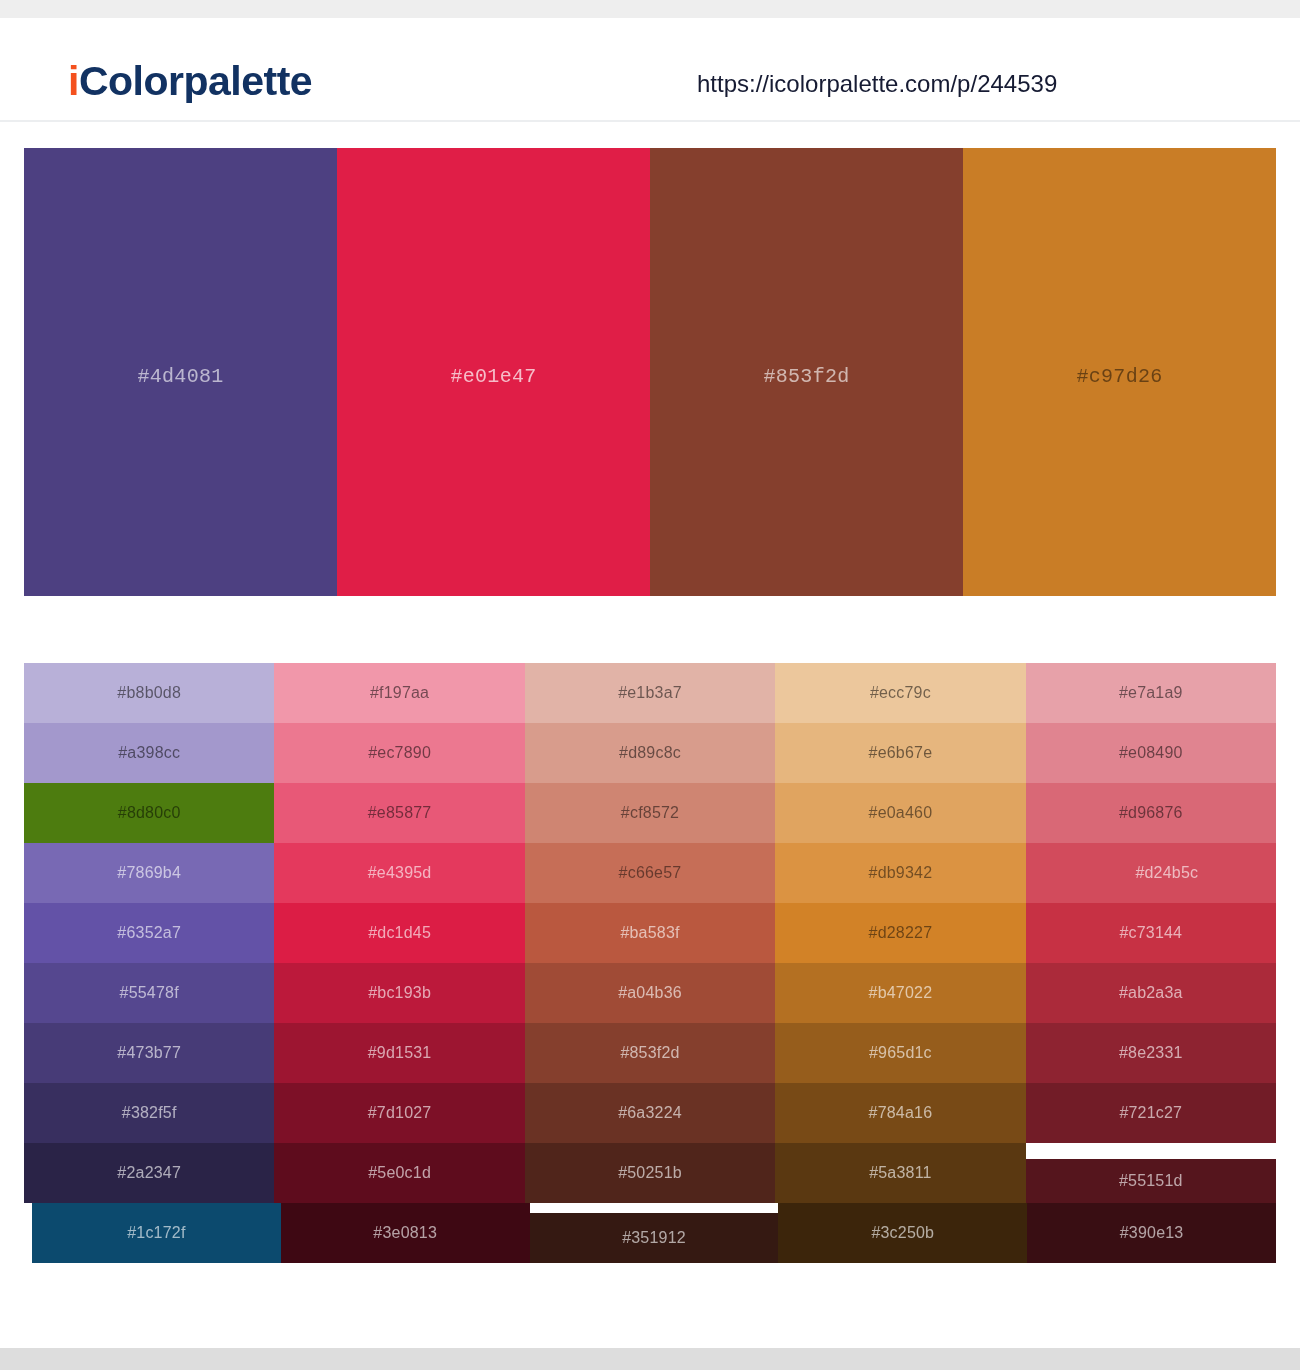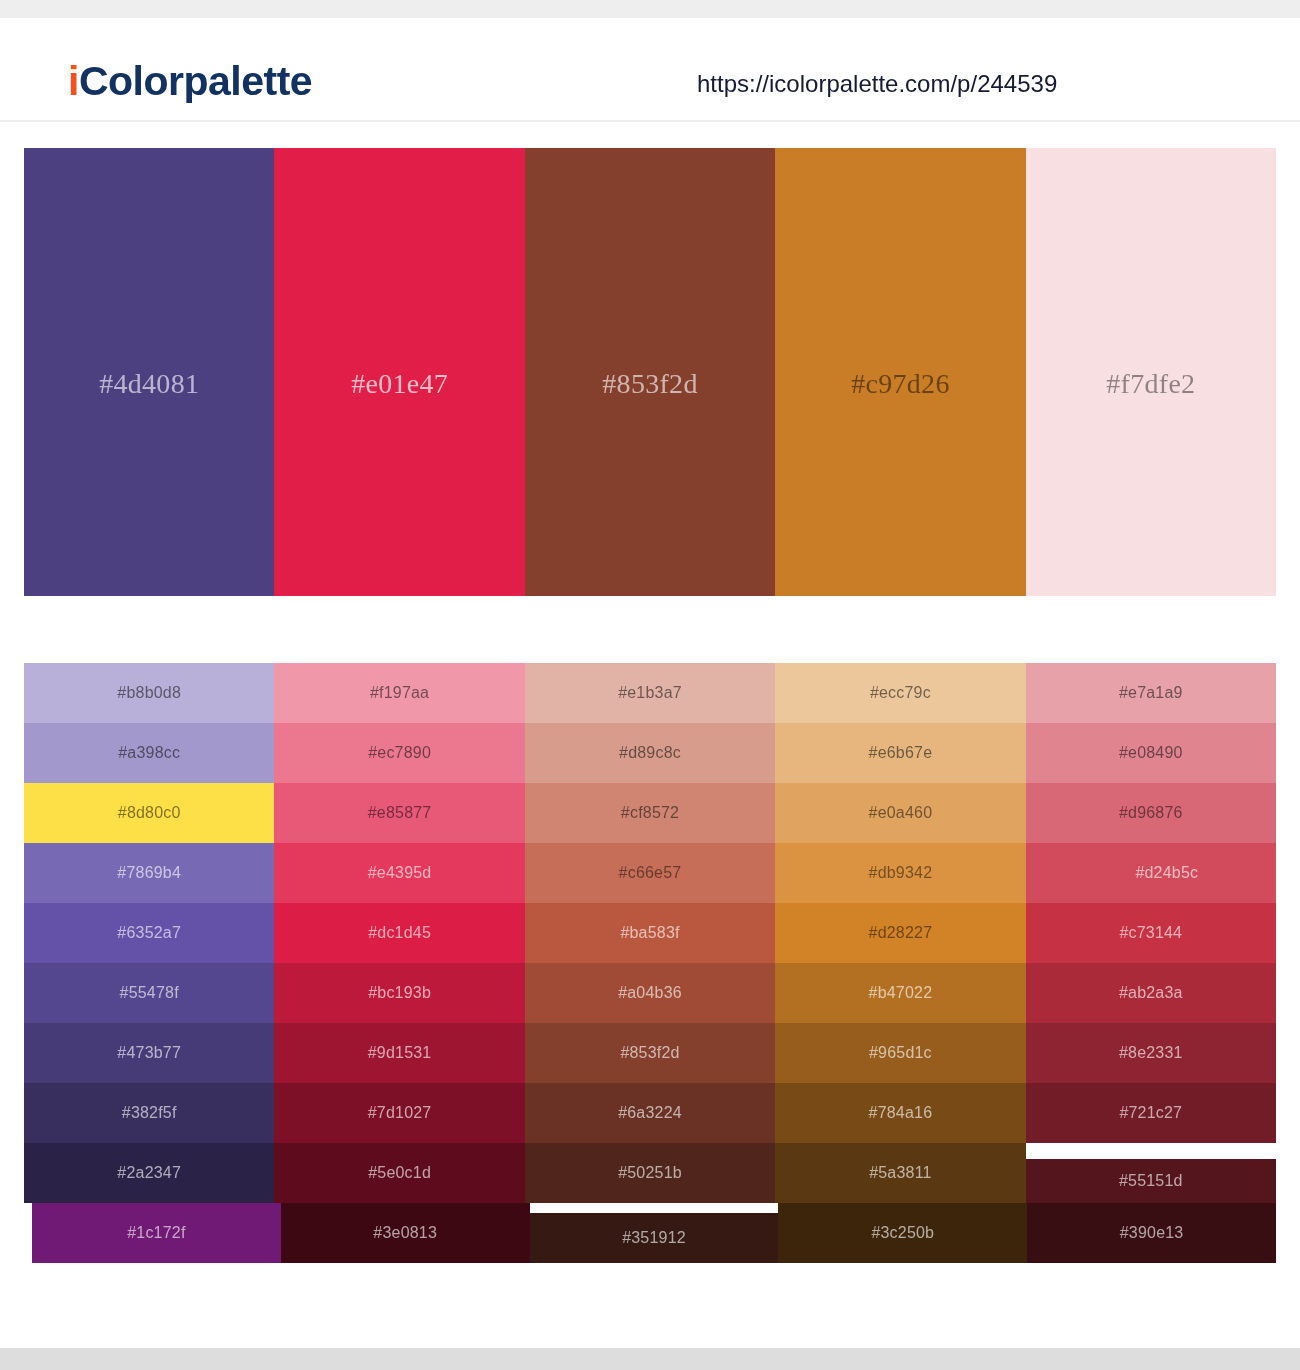--- a/index.html
+++ b/index.html
@@ -79,26 +79,26 @@
     display: flex;
   }
   .palette-cell {
     flex: 1 1 0;
     position: relative;
     display: flex;
     align-items: center;
     justify-content: center;
   }
   .palette-label {
-    font-size: 28px;
+    font-size: 20px;
     letter-spacing: 0.3px;
-    font-family: Liberation Serif, serif;
+    font-family: Liberation Mono, monospace;
     white-space: nowrap;
     position: relative;
-    top: 12px;
+    top: 4px;
   }
 
   
   .shades-grid {
     position: absolute;
     left: 24px;
     top: 645px;           
     width: 1252px;
     height: 600px;
     display: flex;
@@ -153,23 +153,20 @@
         </div>
         <div class="palette-cell" style="background: rgb(224, 30, 71);">
           <span class="palette-label" style="color: rgba(255, 255, 255, 0.7);">#e01e47</span>
         </div>
         <div class="palette-cell" style="background: rgb(133, 63, 45);">
           <span class="palette-label" style="color: rgba(255, 255, 255, 0.62);">#853f2d</span>
         </div>
         <div class="palette-cell" style="background: rgb(201, 125, 38);">
           <span class="palette-label" style="color: rgba(0, 0, 0, 0.48);">#c97d26</span>
         </div>
-        <div class="palette-cell" style="background: rgb(247, 223, 226);">
-          <span class="palette-label" style="color: rgba(0, 0, 0, 0.42);">#f7dfe2</span>
-        </div>
       </div>
 
     <div class="shades-grid">
         <div class="shade-row">
           <div class="shade-cell" style="background: rgb(184, 176, 216);">
             <span class="shade-label" style="color: rgba(0, 0, 0, 0.52);">#b8b0d8</span>
           </div>
           <div class="shade-cell" style="background: rgb(241, 151, 170);">
             <span class="shade-label" style="color: rgba(0, 0, 0, 0.52);">#f197aa</span>
           </div>
@@ -194,21 +191,21 @@
             <span class="shade-label" style="color: rgba(0, 0, 0, 0.52);">#d89c8c</span>
           </div>
           <div class="shade-cell" style="background: rgb(230, 182, 126);">
             <span class="shade-label" style="color: rgba(0, 0, 0, 0.52);">#e6b67e</span>
           </div>
           <div class="shade-cell" style="background: rgb(224, 132, 144);">
             <span class="shade-label" style="color: rgba(0, 0, 0, 0.52);">#e08490</span>
           </div>
         </div>
         <div class="shade-row">
-          <div class="shade-cell" style="background: #fde047;">
+          <div class="shade-cell" style="background: #4d7c0f;">
             <span class="shade-label" style="color: rgba(0, 0, 0, 0.5);">#8d80c0</span>
           </div>
           <div class="shade-cell" style="background: rgb(232, 88, 119);">
             <span class="shade-label" style="color: rgba(0, 0, 0, 0.5);">#e85877</span>
           </div>
           <div class="shade-cell" style="background: rgb(207, 133, 114);">
             <span class="shade-label" style="color: rgba(0, 0, 0, 0.5);">#cf8572</span>
           </div>
           <div class="shade-cell" style="background: rgb(224, 164, 96);">
             <span class="shade-label" style="color: rgba(0, 0, 0, 0.5);">#e0a460</span>
@@ -313,21 +310,21 @@
             <span class="shade-label" style="color: rgba(255, 255, 255, 0.62);">#50251b</span>
           </div>
           <div class="shade-cell" style="background: rgb(90, 56, 17);">
             <span class="shade-label" style="color: rgba(255, 255, 255, 0.62);">#5a3811</span>
           </div>
           <div class="shade-cell" style="background: rgb(85, 21, 29); margin-top: 16px;">
             <span class="shade-label" style="color: rgba(255, 255, 255, 0.62);">#55151d</span>
           </div>
         </div>
         <div class="shade-row">
-          <div class="shade-cell" style="background: #701a75; margin-left: 8px;">
+          <div class="shade-cell" style="background: #0c4a6e; margin-left: 8px;">
             <span class="shade-label" style="color: rgba(255, 255, 255, 0.62);">#1c172f</span>
           </div>
           <div class="shade-cell" style="background: rgb(62, 8, 19);">
             <span class="shade-label" style="color: rgba(255, 255, 255, 0.62);">#3e0813</span>
           </div>
           <div class="shade-cell" style="background: rgb(53, 25, 18); margin-top: 10px;">
             <span class="shade-label" style="color: rgba(255, 255, 255, 0.62);">#351912</span>
           </div>
           <div class="shade-cell" style="background: rgb(60, 37, 11);">
             <span class="shade-label" style="color: rgba(255, 255, 255, 0.62);">#3c250b</span>

